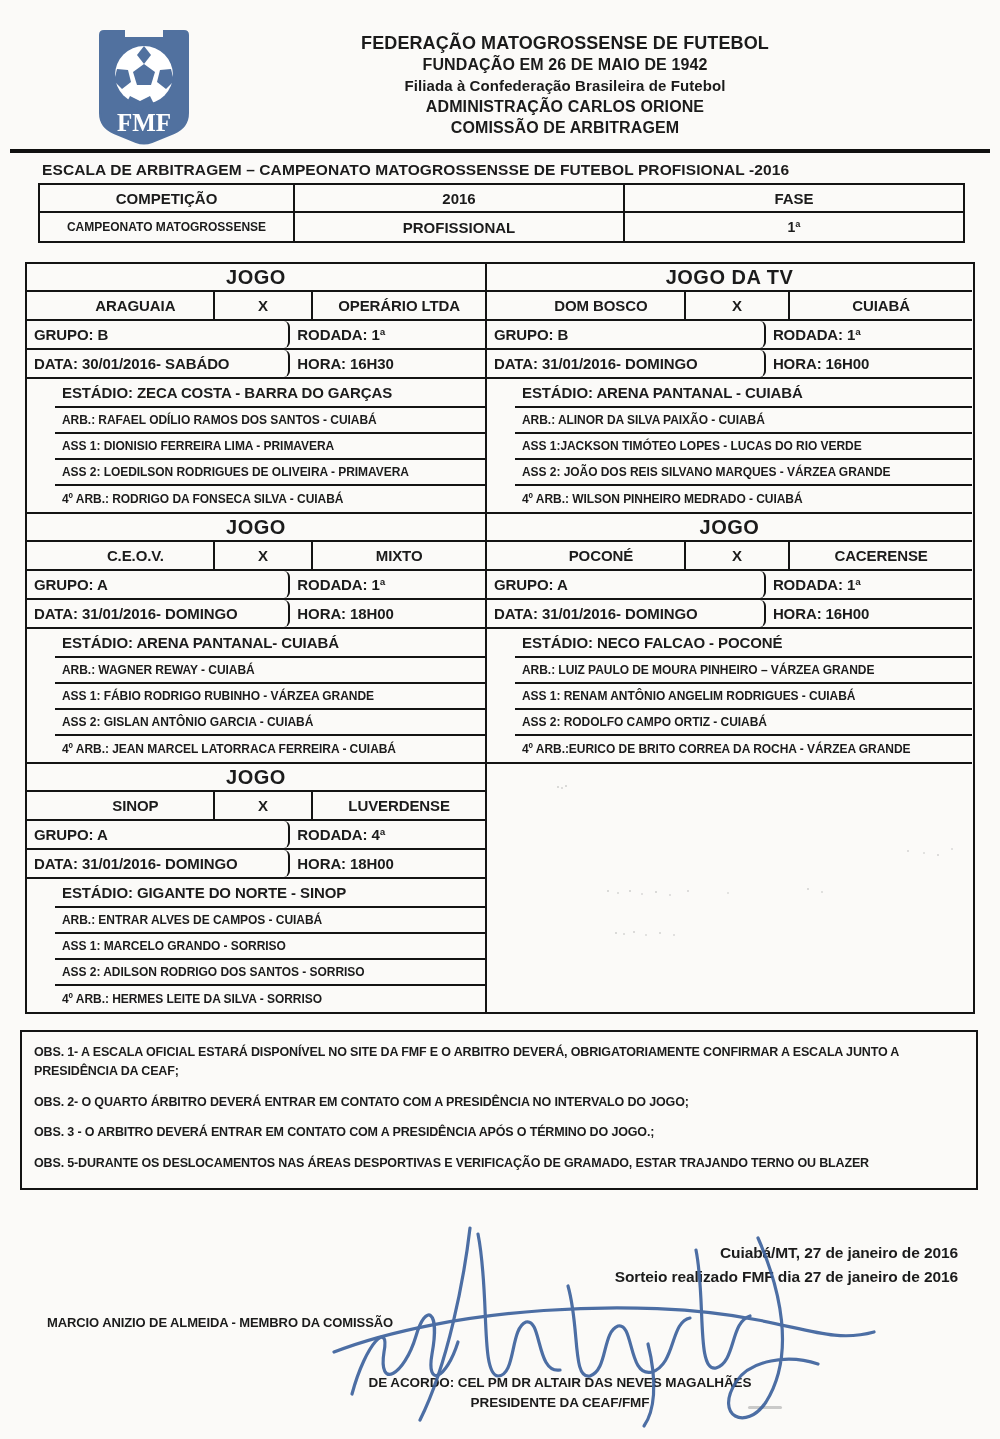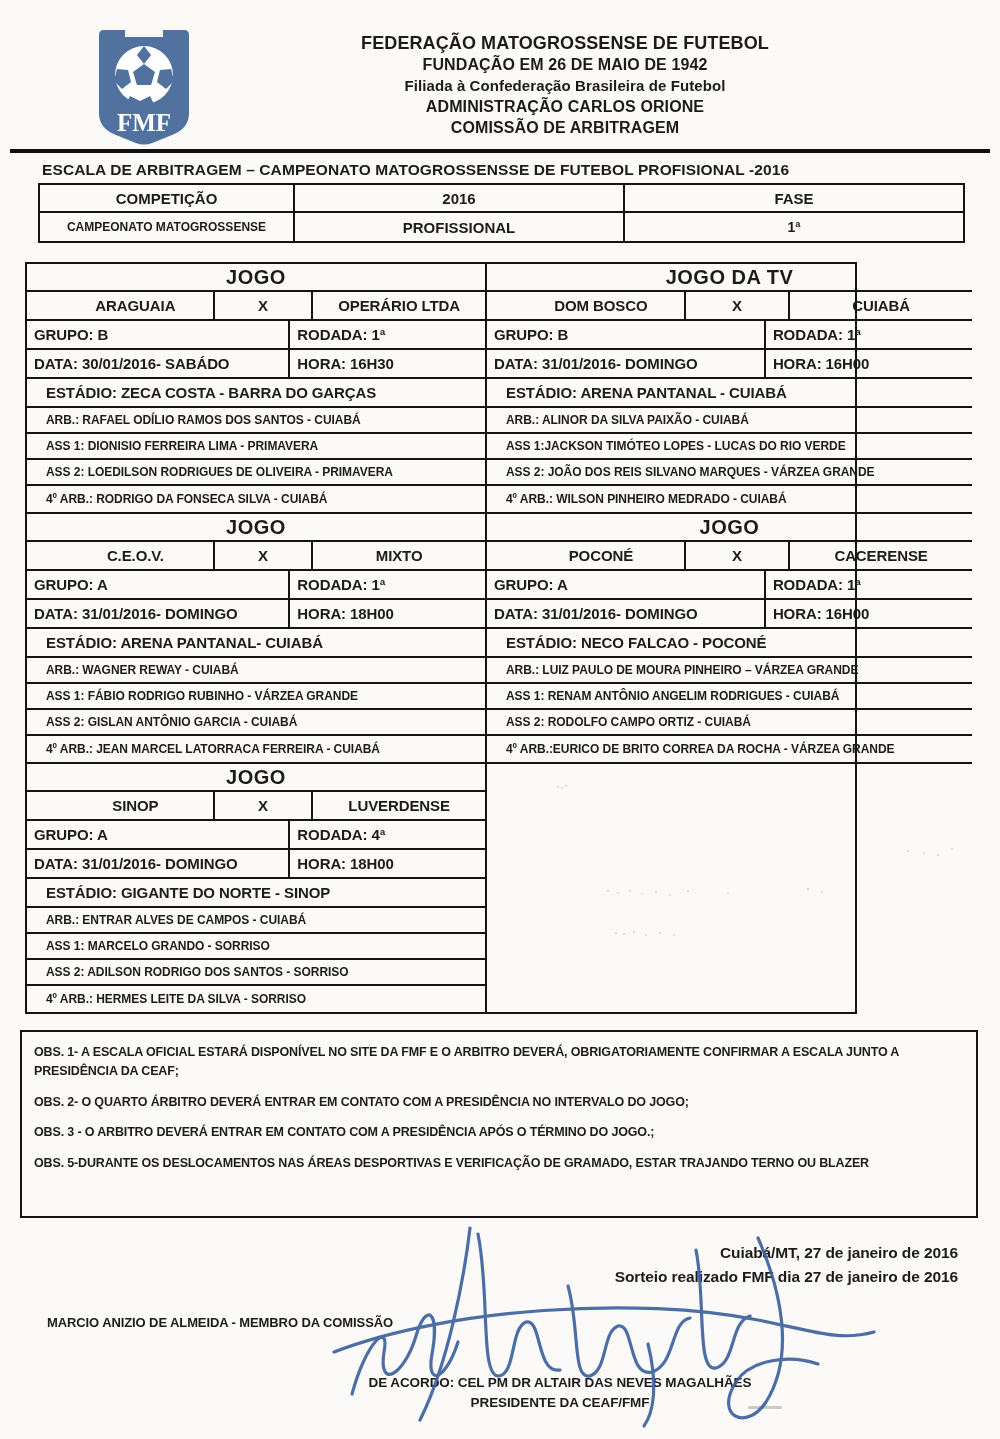--- a/index.html
+++ b/index.html
@@ -27,48 +27,48 @@
   .doc-title{position:absolute;left:42px;top:161px;font-size:15.5px;font-weight:bold;letter-spacing:.1px;}
   .comp{position:absolute;left:38px;top:183px;width:927px;border:2px solid var(--line);display:grid;grid-template-columns:255px 330px 338px;}
   .comp .c{height:28px;display:flex;align-items:center;justify-content:center;font-weight:bold;border-right:2px solid var(--line);}
   .comp .c.lastcol{border-right:none;}
   .comp .c.hrow{border-bottom:2px solid var(--line);font-size:15px;}
   .comp .c.small{font-size:12px;}
   .comp .c.mid{font-size:15px;}
   .comp .c.fase{font-size:14px;border-radius:7px;}
 
   
-  .games{position:absolute;left:25px;top:262px;width:832px;border:2.5px solid var(--line);display:grid;grid-template-columns:460px 485px;}
+  .games{position:absolute;left:25px;top:262px;width:950px;border:2.5px solid var(--line);display:grid;grid-template-columns:460px 485px;}
   .game{display:flex;flex-direction:column;}
   .game.left{border-right:2px solid var(--line);}
   .game.bb{border-bottom:2px solid var(--line);}
   .g-row{border-bottom:2px solid var(--line);display:flex;align-items:center;font-weight:bold;letter-spacing:-.1px;}
   .game .g-row:last-child{border-bottom:none;}
   .h-head{height:28px;}
   .h-std{height:29px;}
   .h-arb{height:26px;}
   .g-head{justify-content:center;font-size:20px;letter-spacing:.5px;}
   .t-cell{height:100%;display:flex;align-items:center;justify-content:center;font-size:15px;border-right:2px solid var(--line);}
   .t-home{flex:0 0 41%;padding-left:31px;}
   .t-x{flex:0 0 21.5%;}
   .t-away{flex:1;border-right:none;}
-  .s-left{height:100%;flex:0 0 57.5%;display:flex;align-items:center;padding-left:7px;font-size:15px;border-right:2px solid var(--line);}
+  .s-left{height:100%;flex:0 0 57.5%;display:flex;align-items:center;padding-left:7px;font-size:15px;border-right:2px solid var(--line);border-radius:6px;}
   .s-right{height:100%;flex:1;display:flex;align-items:center;padding-left:7px;font-size:15px;}
-  .g-full{padding-left:19px;font-size:15px;}
+  .g-full{padding-left:7px;font-size:15px;margin-left:28px;}
   .g-full.sm{font-size:12px;letter-spacing:-.05px;}
   .game.empty{position:relative;}
 
   
   .smudge{position:absolute;width:2px;height:2px;border-radius:50%;background:#9a9a9a;opacity:.45;}
   .smudge.s1{left:70px;top:22px;box-shadow:4px 1px 0 #a5a5a5,8px -1px 0 #9a9a9a;}
   .smudge.s2{left:120px;top:126px;box-shadow:10px 2px 0 #a8a8a8,22px 0 0 #9a9a9a,34px 3px 0 #b0b0b0,48px 1px 0 #9a9a9a,62px 4px 0 #adadad,80px 0 0 #a0a0a0,120px 2px 0 #b5b5b5,200px -2px 0 #9f9f9f,214px 1px 0 #ababab,300px -40px 0 #a5a5a5,316px -38px 0 #b2b2b2,330px -36px 0 #a0a0a0,344px -42px 0 #b0b0b0;}
   .smudge.s3{left:128px;top:168px;box-shadow:8px 1px 0 #a8a8a8,18px -1px 0 #9e9e9e,30px 2px 0 #b2b2b2,44px 0 0 #a3a3a3,58px 2px 0 #aeaeae;}
 
   
-  .obs{position:absolute;left:20px;top:1030px;width:958px;height:188px;border:2px solid var(--line);padding:11px 12px 0 12px;}
+  .obs{position:absolute;left:20px;top:1030px;width:958px;height:160px;border:2px solid var(--line);padding:11px 12px 0 12px;}
   .obs p{font-size:12.5px;font-weight:bold;line-height:1.55;letter-spacing:-.15px;}
   .obs p.gap{margin-bottom:11px;}
   .obs p.tight{margin-bottom:1px;}
 
   
   .date1{position:absolute;right:42px;top:1244px;font-size:15.5px;font-weight:600;letter-spacing:-.1px;}
   .date2{position:absolute;right:42px;top:1268px;font-size:15.5px;font-weight:600;letter-spacing:-.1px;}
   .member{position:absolute;left:47px;top:1315px;font-size:13px;font-weight:bold;letter-spacing:-.1px;}
   .approval{position:absolute;left:100px;top:1375px;width:920px;text-align:center;font-size:13.5px;font-weight:bold;letter-spacing:-.1px;}
   .president{position:absolute;left:100px;top:1395px;width:920px;text-align:center;font-size:13.5px;font-weight:bold;letter-spacing:-.1px;}

